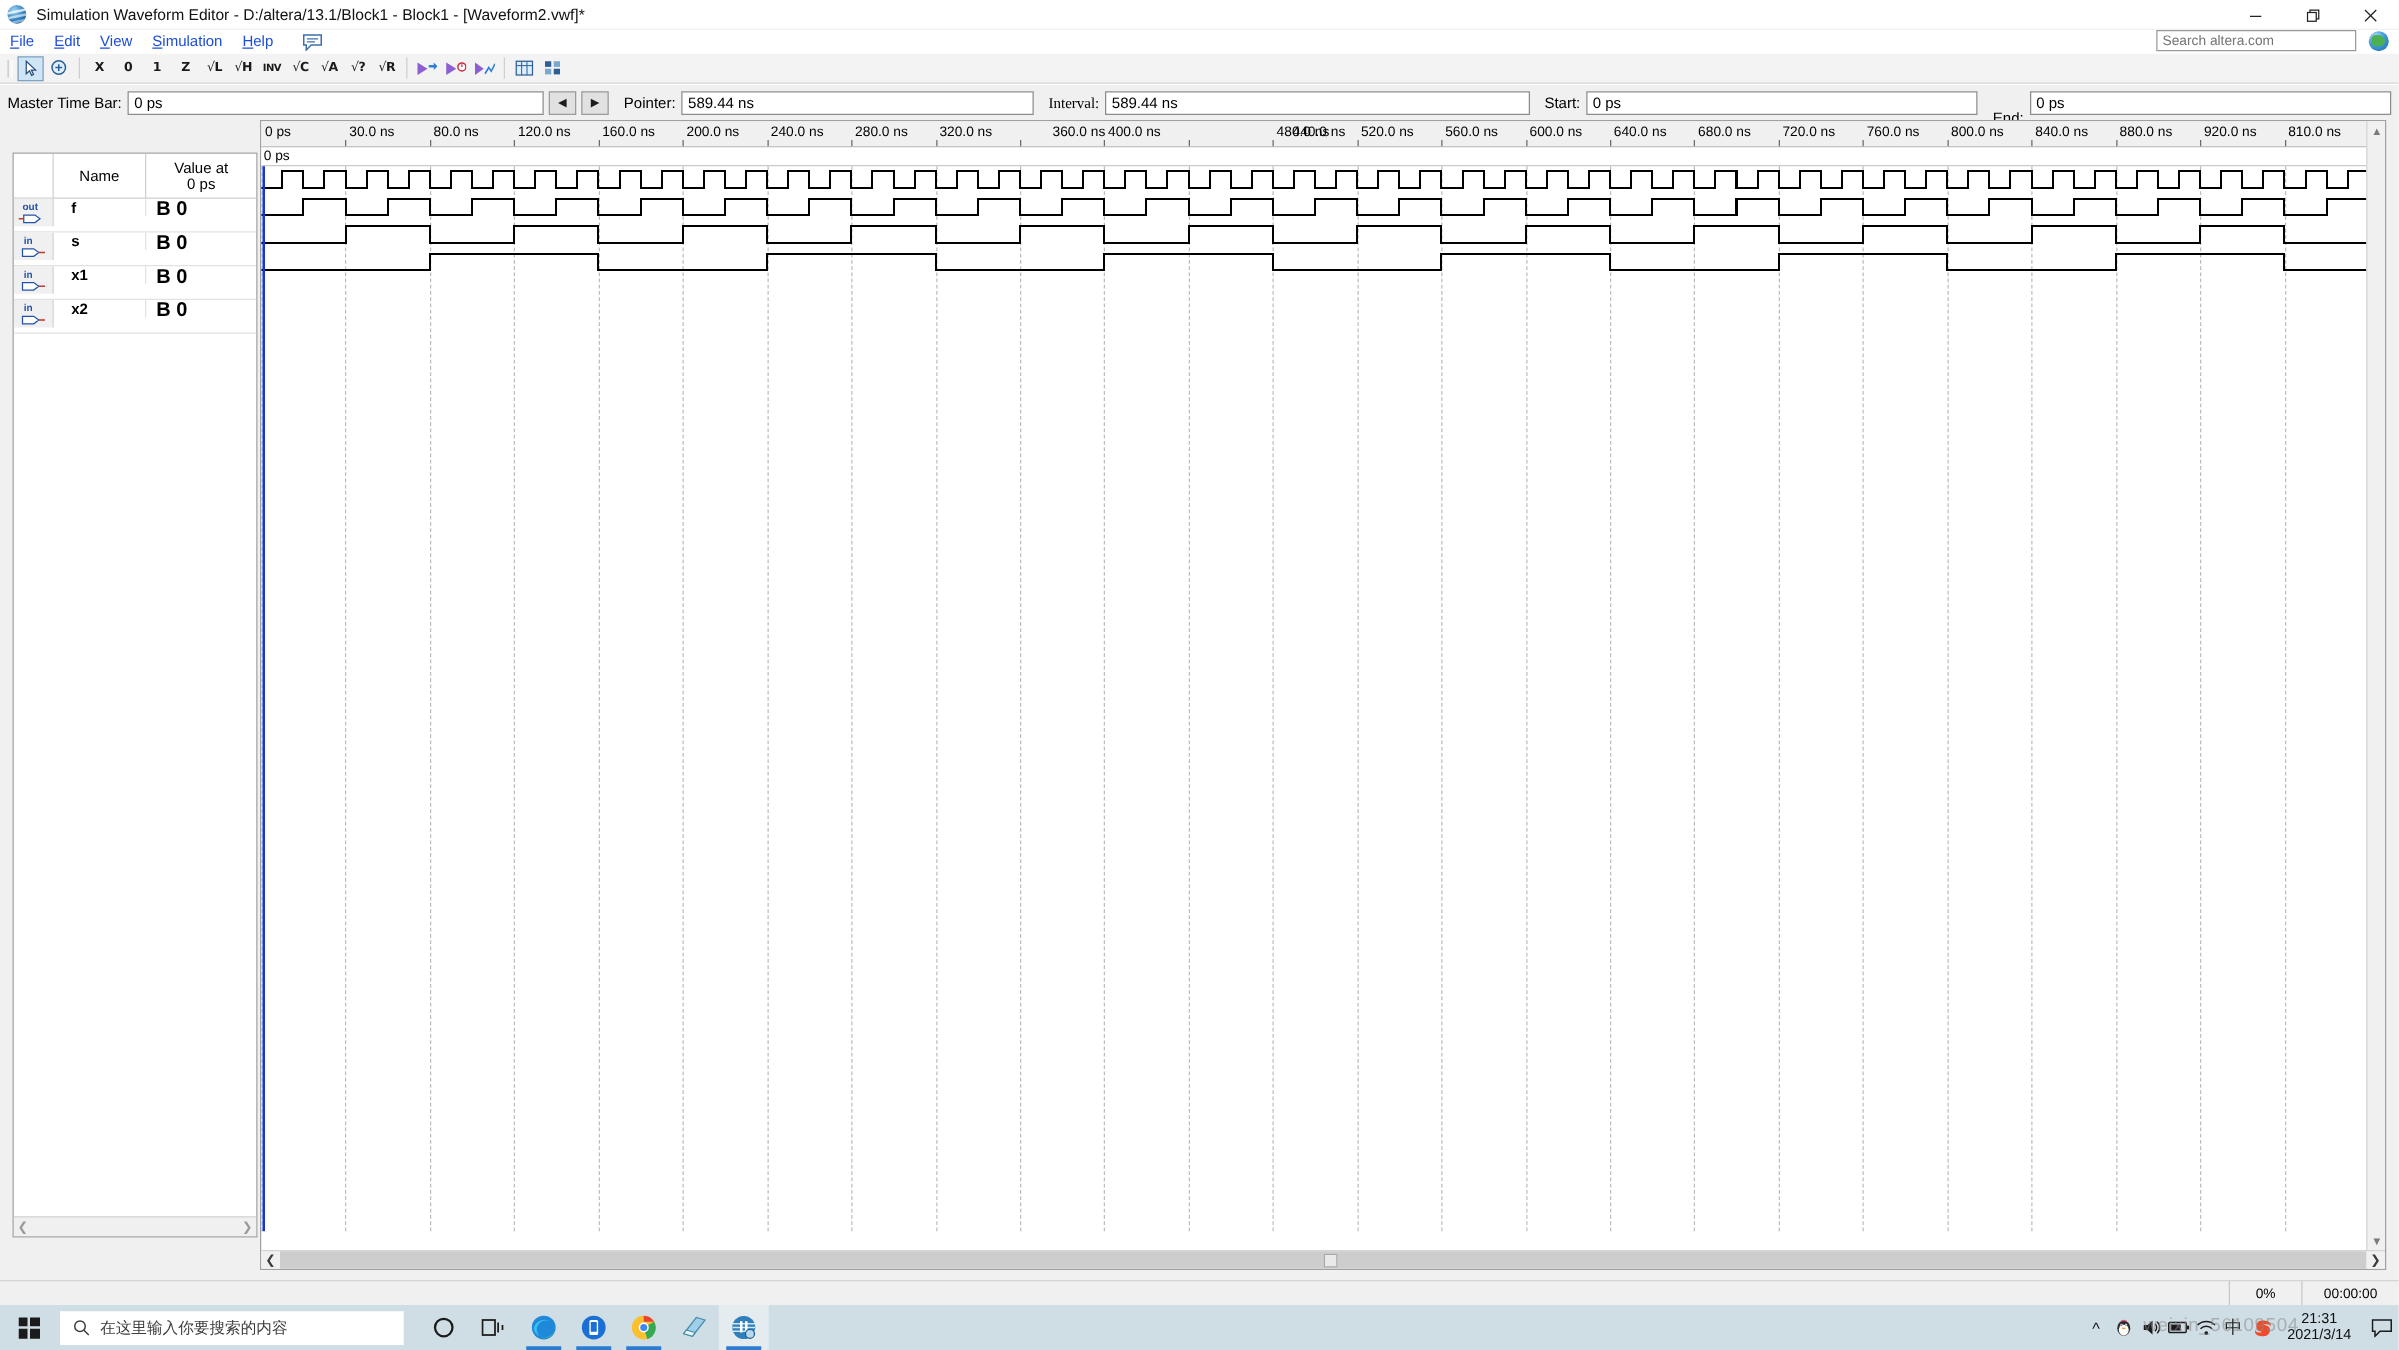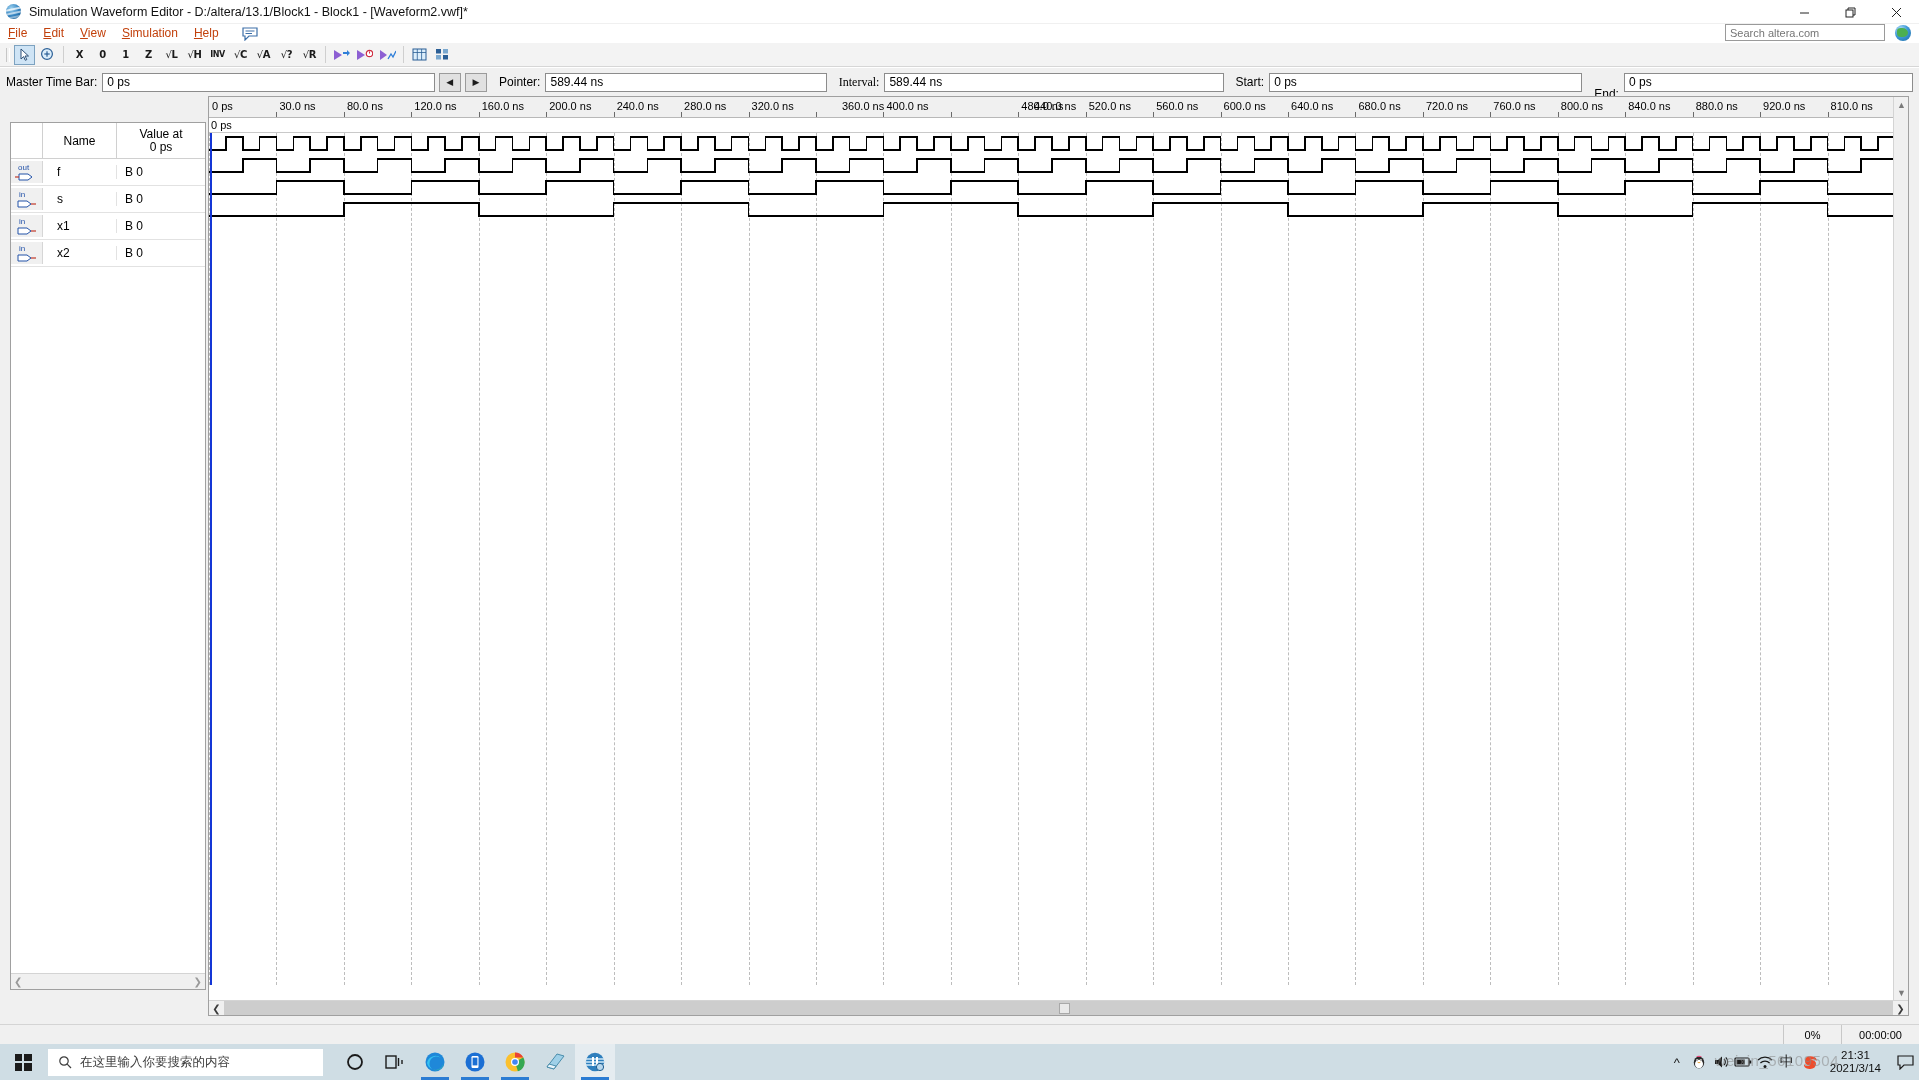--- a/index.html
+++ b/index.html
@@ -41,21 +41,21 @@
     color: #222; font-size: 13px;
   }
   .win-btn svg { display: block; }
 
   
   .menubar {
     position: absolute; left: 0; top: 24px; width: 1919px; height: 19px;
     background: #ffffff; display: flex; align-items: center;
   }
   .menu-item {
-    padding: 0 8px; height: 19px; line-height: 19px; font-size: 12px; color: #c2410c;
+    padding: 0 8px; height: 19px; line-height: 19px; font-size: 12px; color: #1d4ed8;
     white-space: nowrap;
   }
   .menu-item u { text-decoration: underline; }
   .menu-note-icon { margin-left: 14px; width: 18px; height: 14px; position: relative; }
 
   
   .altera-search {
     position: absolute; right: 34px; top: 24px; width: 160px; height: 17px;
     border: 1px solid #9a9a9a; background: #fff; font-size: 11px;
     color: #6b6b6b; padding: 0 4px; line-height: 15px;
@@ -128,33 +128,33 @@
   .lp-h-cell {
     display: flex; align-items: center; justify-content: center; text-align: center;
     font-size: 12px; color: #000; border-right: 1px solid #d0d0d0; height: 36px;
     line-height: 13px;
   }
   .lp-h-icon { width: 32px; }
   .lp-h-name { width: 74px; }
   .lp-h-value { width: 88px; border-right: none; }
 
   .sig-row {
-    display: flex; height: 27px; border-bottom: 1px solid #e2e2e2; align-items: center;
+    display: flex; height: 27px; border-bottom: 1px solid #e2e2e2; align-items: flex-start; font-weight: bold;
   }
   .sig-icon-cell {
     width: 32px; background: #f0f0f0; border-right: 1px solid #d6d6d6;
     display: flex; align-items: center; justify-content: center; position: relative;
   }
   .sig-name-cell {
     width: 74px; border-right: 1px solid #e2e2e2; display: flex; align-items: center;
     padding-left: 14px; font-size: 12px; color: #000;
   }
   .sig-value-cell {
     width: 88px; display: flex; align-items: center; padding-left: 8px;
-    font-size: 12px; color: #000;
+    font-size: 16px; color: #000;
   }
   .pin-icon { width: 26px; height: 22px; position: relative; }
 
   .lp-hscroll {
     position: absolute; left: 0; bottom: 0; width: 100%; height: 16px;
     background: #f0f0f0; border-top: 1px solid #d4d4d4;
     display: flex; align-items: center; justify-content: space-between;
     padding: 0 3px; color: #9a9a9a; font-size: 10px;
   }
 

